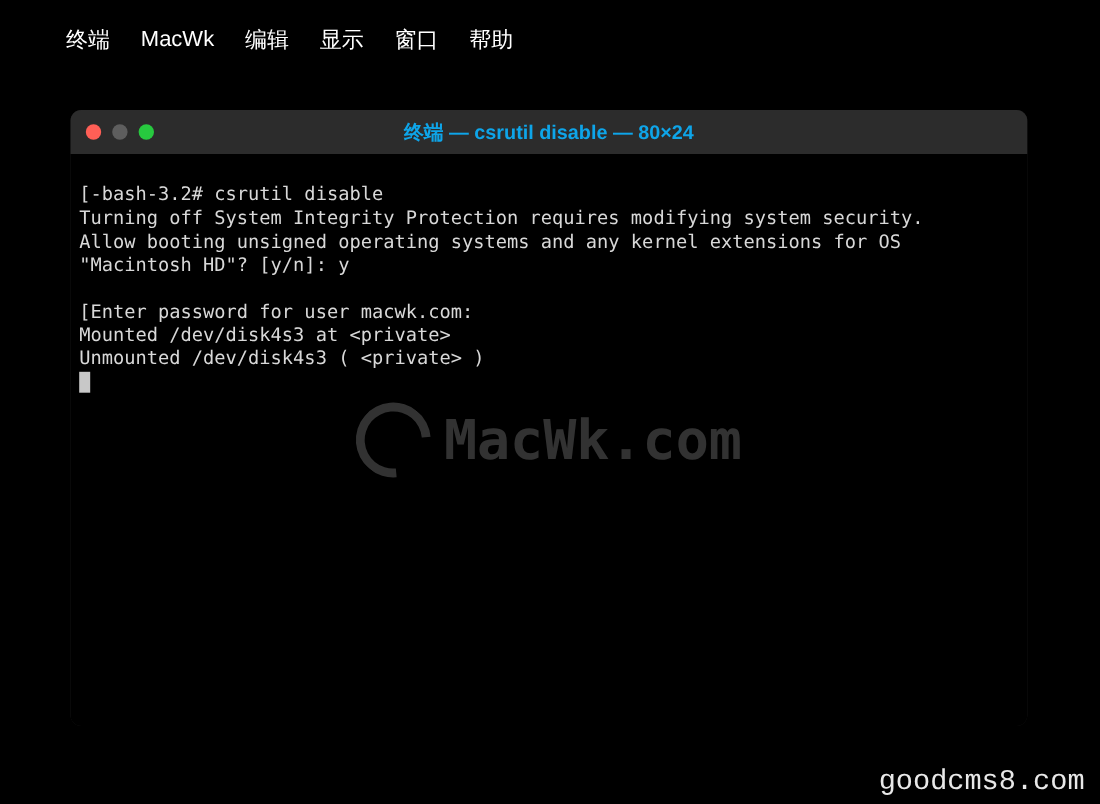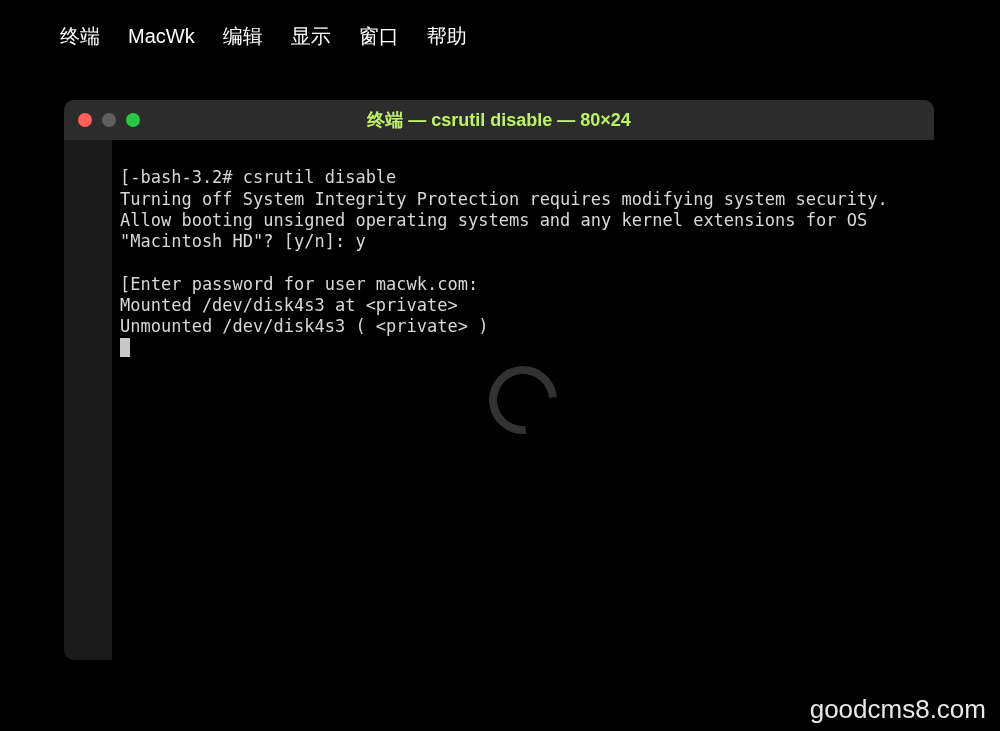--- a/index.html
+++ b/index.html
@@ -77,34 +77,33 @@
   }
   .dot.close { background:#ff5f56; }
   .dot.min   { background:#5e5e5e; }
   .dot.max   { background:#27c93f; }
 
   .window-title {
     flex: 1;
     text-align: center;
     font-size: 18px;
     font-weight: 600;
-    color: #bef264;
+    color: #0ea5e9;
   }
 
   .terminal-body {
     flex: 1;
     background: #000;
     padding: 6px 8px;
     font-family: "Menlo", "Monaco", "Consolas", monospace;
     font-size: 17px;
     line-height: 1.25;
     color: #d8d8d8;
     white-space: pre-wrap;
     position: relative;
-    margin-left: 48px;
   }
 
   .terminal-body .cursor {
     display:inline-block;
     width:10px;
     height:19px;
     background:#c8c8c8;
     vertical-align: text-bottom;
   }
 
@@ -130,21 +129,21 @@
     border-radius: 50%;
     transform: rotate(40deg);
   }
 
   .watermark-bottom {
     position: absolute;
     right: 14px;
     bottom: 6px;
     font-size: 26px;
     color: #e8e8e8;
-    font-family: Liberation Sans, sans-serif;
+    font-family: Liberation Mono, monospace;
     pointer-events: none;
   }
 </style>
 </head>
 <body>
 
 <div class="menubar">
   <span class="apple"></span>
   <span class="item bold">终端</span>
   <span class="item">MacWk</span>
@@ -167,17 +166,18 @@
 <span>[-bash-3.2# csrutil disable</span>
 <span>Turning off System Integrity Protection requires modifying system security.</span>
 <span>Allow booting unsigned operating systems and any kernel extensions for OS "Macintosh HD"? [y/n]: y</span>
 <span></span>
 <span>[Enter password for user macwk.com:</span>
 <span>Mounted /dev/disk4s3 at &lt;private&gt;</span>
 <span>Unmounted /dev/disk4s3 ( &lt;private&gt; )</span>
 <span class="cursor"></span>
     <div class="watermark-center">
       <span class="c-icon"></span>
+      <span>MacWk.com</span>
     </div>
   </div>
 </div>
 
 <div class="watermark-bottom">goodcms8.com</div>
 
 </body></html>

